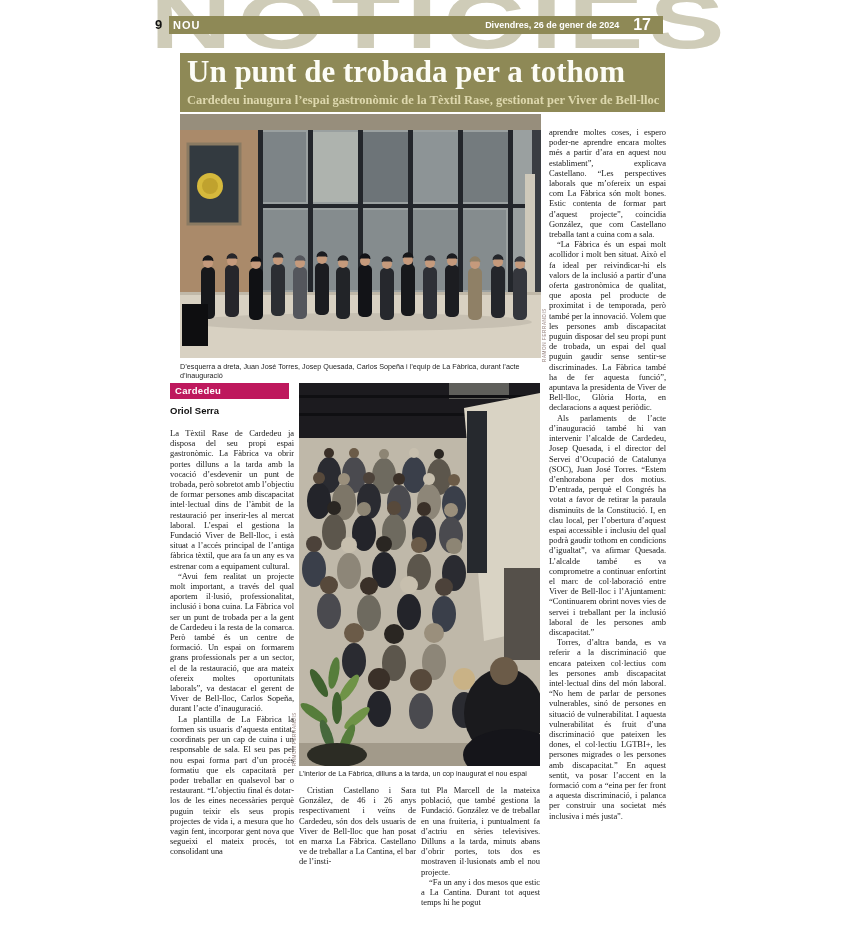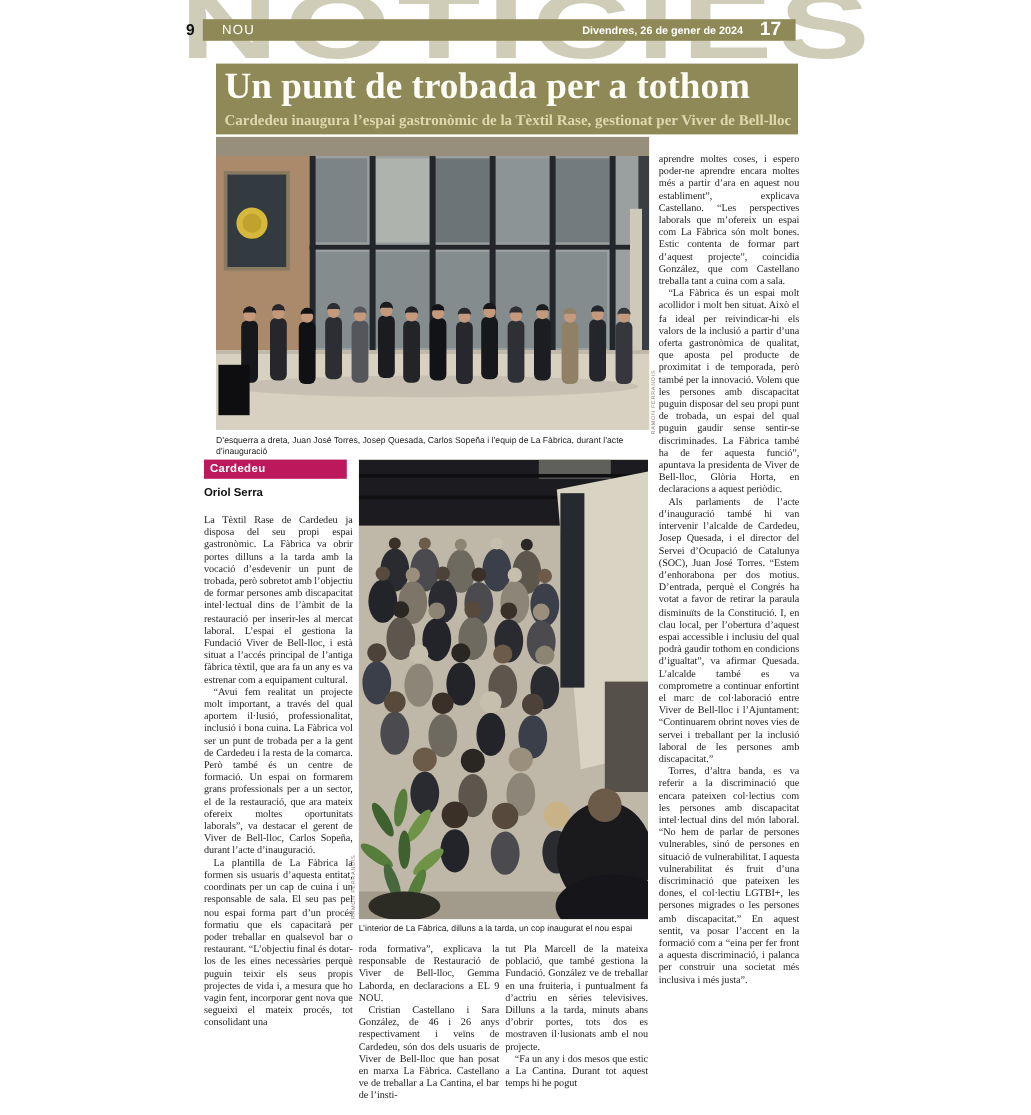--- a/index.html
+++ b/index.html
@@ -11,21 +11,21 @@
   .watermark{left:150px;top:-24px;font-family:"Liberation Sans",sans-serif;
     font-weight:800;font-size:78px;letter-spacing:4px;color:rgba(148,143,98,0.45);
     transform:scaleX(1.45);transform-origin:left top;white-space:nowrap;z-index:1;}
 
   
   .edition-num{left:155px;top:17px;font-family:"Liberation Sans",sans-serif;
     font-weight:bold;font-size:13px;color:#111;z-index:3;}
   .mast-bar{left:169px;top:16px;width:494px;height:18px;background:#8e8956;z-index:2;
     display:flex;align-items:center;justify-content:space-between;
     font-family:"Liberation Sans",sans-serif;color:#fff;}
-  .brand{font-weight:normal;font-size:11px;letter-spacing:1px;padding-left:16px;}
+  .brand{font-weight:bold;font-size:11px;letter-spacing:1px;padding-left:4px;}
   .mast-right{display:flex;align-items:center;gap:14px;padding-right:12px;}
   .mast-date{font-weight:bold;font-size:9px;}
   .mast-page{font-weight:bold;font-size:16px;}
 
   
   .headline-box{left:180px;top:53px;width:485px;height:59px;background:#8e8956;z-index:3;}
   .article-title{position:absolute;left:7px;top:0px;color:#fdfdf6;
     font-family:"Liberation Serif",serif;font-weight:bold;font-size:31px;line-height:38px;white-space:nowrap;}
   .article-subtitle{position:absolute;left:7px;bottom:4px;color:#ded8ae;
     font-family:"Liberation Serif",serif;font-weight:bold;font-size:12.5px;white-space:nowrap;}
@@ -236,21 +236,20 @@
   </div>
   <div class="abs photo-credit credit-interior">RAMON FERRANDIS</div>
   <div class="abs caption caption-interior">L’interior de La Fàbrica, dilluns a la tarda, un cop inaugurat el nou espai</div>
 
   <div class="abs col col1">
     <p class="first">La Tèxtil Rase de Cardedeu ja disposa del seu propi espai gastronòmic. La Fàbrica va obrir portes dilluns a la tarda amb la vocació d’esdevenir un punt de trobada, però sobretot amb l’objectiu de formar persones amb discapacitat intel·lectual dins de l’àmbit de la restauració per inserir-les al mercat laboral. L’espai el gestiona la Fundació Viver de Bell-lloc, i està situat a l’accés principal de l’antiga fàbrica tèxtil, que ara fa un any es va estrenar com a equipament cultural.</p>
     <p>“Avui fem realitat un projecte molt important, a través del qual aportem il·lusió, professionalitat, inclusió i bona cuina. La Fàbrica vol ser un punt de trobada per a la gent de Cardedeu i la resta de la comarca. Però també és un centre de formació. Un espai on formarem grans professionals per a un sector, el de la restauració, que ara mateix ofereix moltes oportunitats laborals”, va destacar el gerent de Viver de Bell-lloc, Carlos Sopeña, durant l’acte d’inauguració.</p>
     <p>La plantilla de La Fàbrica la formen sis usuaris d’aquesta entitat, coordinats per un cap de cuina i un responsable de sala. El seu pas pel nou espai forma part d’un procés formatiu que els capacitarà per poder treballar en qualsevol bar o restaurant. “L’objectiu final és dotar-los de les eines necessàries perquè puguin teixir els seus propis projectes de vida i, a mesura que ho vagin fent, incorporar gent nova que segueixi el mateix procés, tot consolidant una</p>
   </div>
   <div class="abs col col2">
-    <p class="first">roda formativa”, explicava la responsable de Restauració de Viver de Bell-lloc, Gemma Laborda, en declaracions a EL 9 NOU.</p>
     <p>Cristian Castellano i Sara González, de 46 i 26 anys respectivament i veïns de Cardedeu, són dos dels usuaris de Viver de Bell-lloc que han posat en marxa La Fàbrica. Castellano ve de treballar a La Cantina, el bar de l’insti-</p>
   </div>
   <div class="abs col col3">
     <p class="first">tut Pla Marcell de la mateixa població, que també gestiona la Fundació. González ve de treballar en una fruiteria, i puntualment fa d’actriu en sèries televisives. Dilluns a la tarda, minuts abans d’obrir portes, tots dos es mostraven il·lusionats amb el nou projecte.</p>
     <p>“Fa un any i dos mesos que estic a La Cantina. Durant tot aquest temps hi he pogut</p>
   </div>
   <div class="abs col col4">
     <p class="first">aprendre moltes coses, i espero poder-ne aprendre encara moltes més a partir d’ara en aquest nou establiment”, explicava Castellano. “Les perspectives laborals que m’ofereix un espai com La Fàbrica són molt bones. Estic contenta de formar part d’aquest projecte”, coincidia González, que com Castellano treballa tant a cuina com a sala.</p>
     <p>“La Fàbrica és un espai molt acollidor i molt ben situat. Això el fa ideal per reivindicar-hi els valors de la inclusió a partir d’una oferta gastronòmica de qualitat, que aposta pel producte de proximitat i de temporada, però també per la innovació. Volem que les persones amb discapacitat puguin disposar del seu propi punt de trobada, un espai del qual puguin gaudir sense sentir-se discriminades. La Fàbrica també ha de fer aquesta funció”, apuntava la presidenta de Viver de Bell-lloc, Glòria Horta, en declaracions a aquest periòdic.</p>
     <p>Als parlaments de l’acte d’inauguració també hi van intervenir l’alcalde de Cardedeu, Josep Quesada, i el director del Servei d’Ocupació de Catalunya (SOC), Juan José Torres. “Estem d’enhorabona per dos motius. D’entrada, perquè el Congrés ha votat a favor de retirar la paraula disminuïts de la Constitució. I, en clau local, per l’obertura d’aquest espai accessible i inclusiu del qual podrà gaudir tothom en condicions d’igualtat”, va afirmar Quesada. L’alcalde també es va comprometre a continuar enfortint el marc de col·laboració entre Viver de Bell-lloc i l’Ajuntament: “Continuarem obrint noves vies de servei i treballant per la inclusió laboral de les persones amb discapacitat.”</p>

